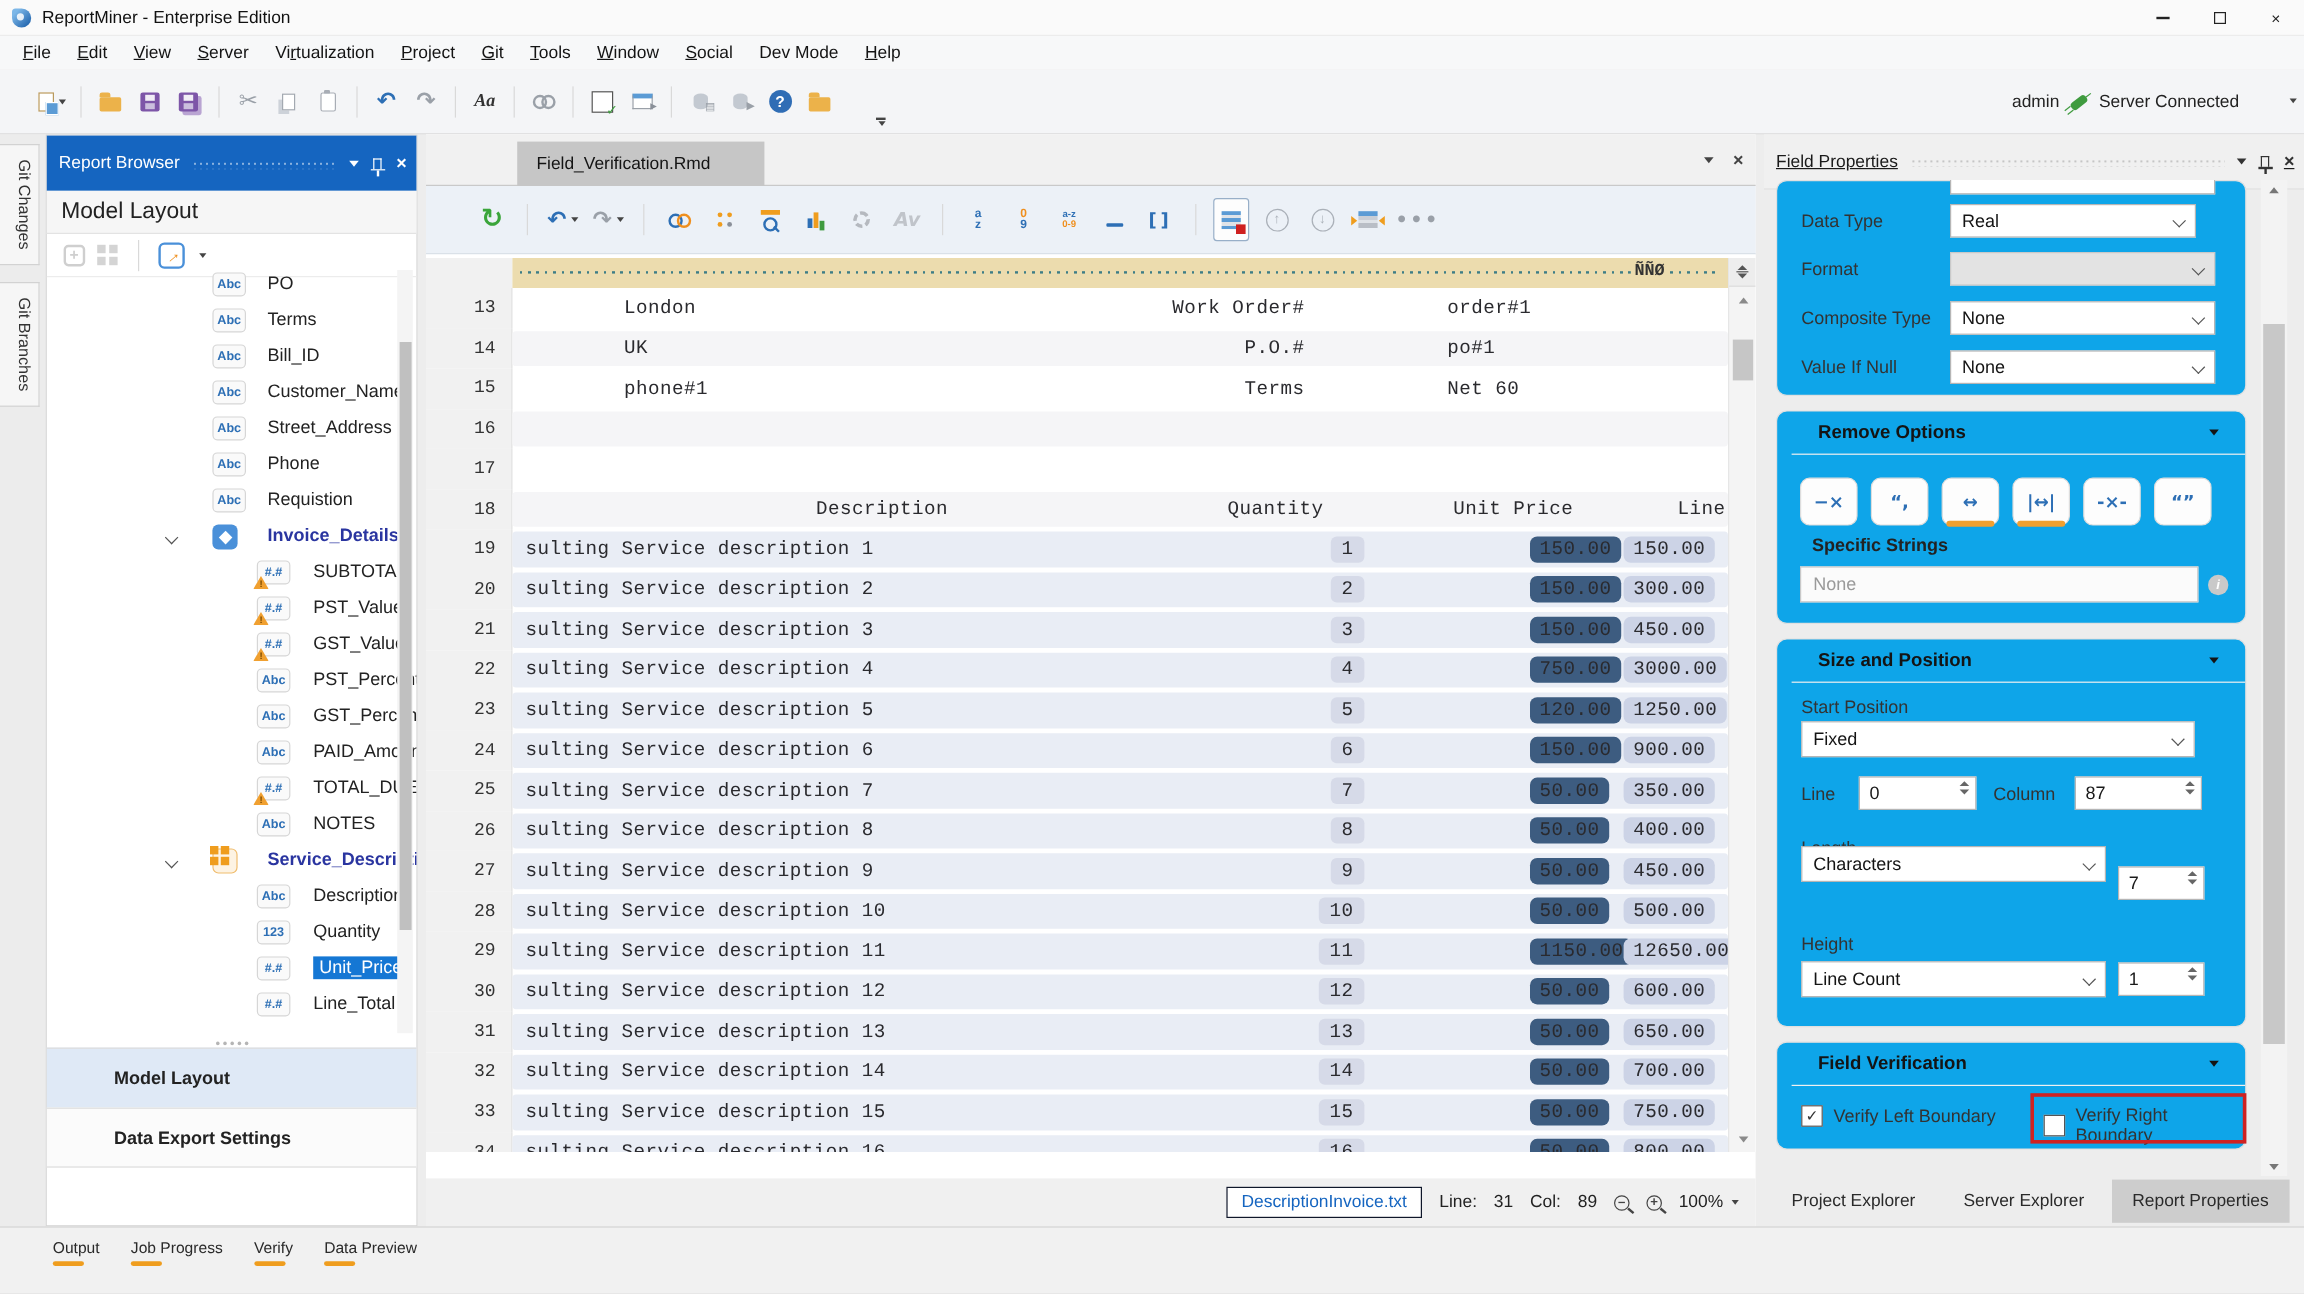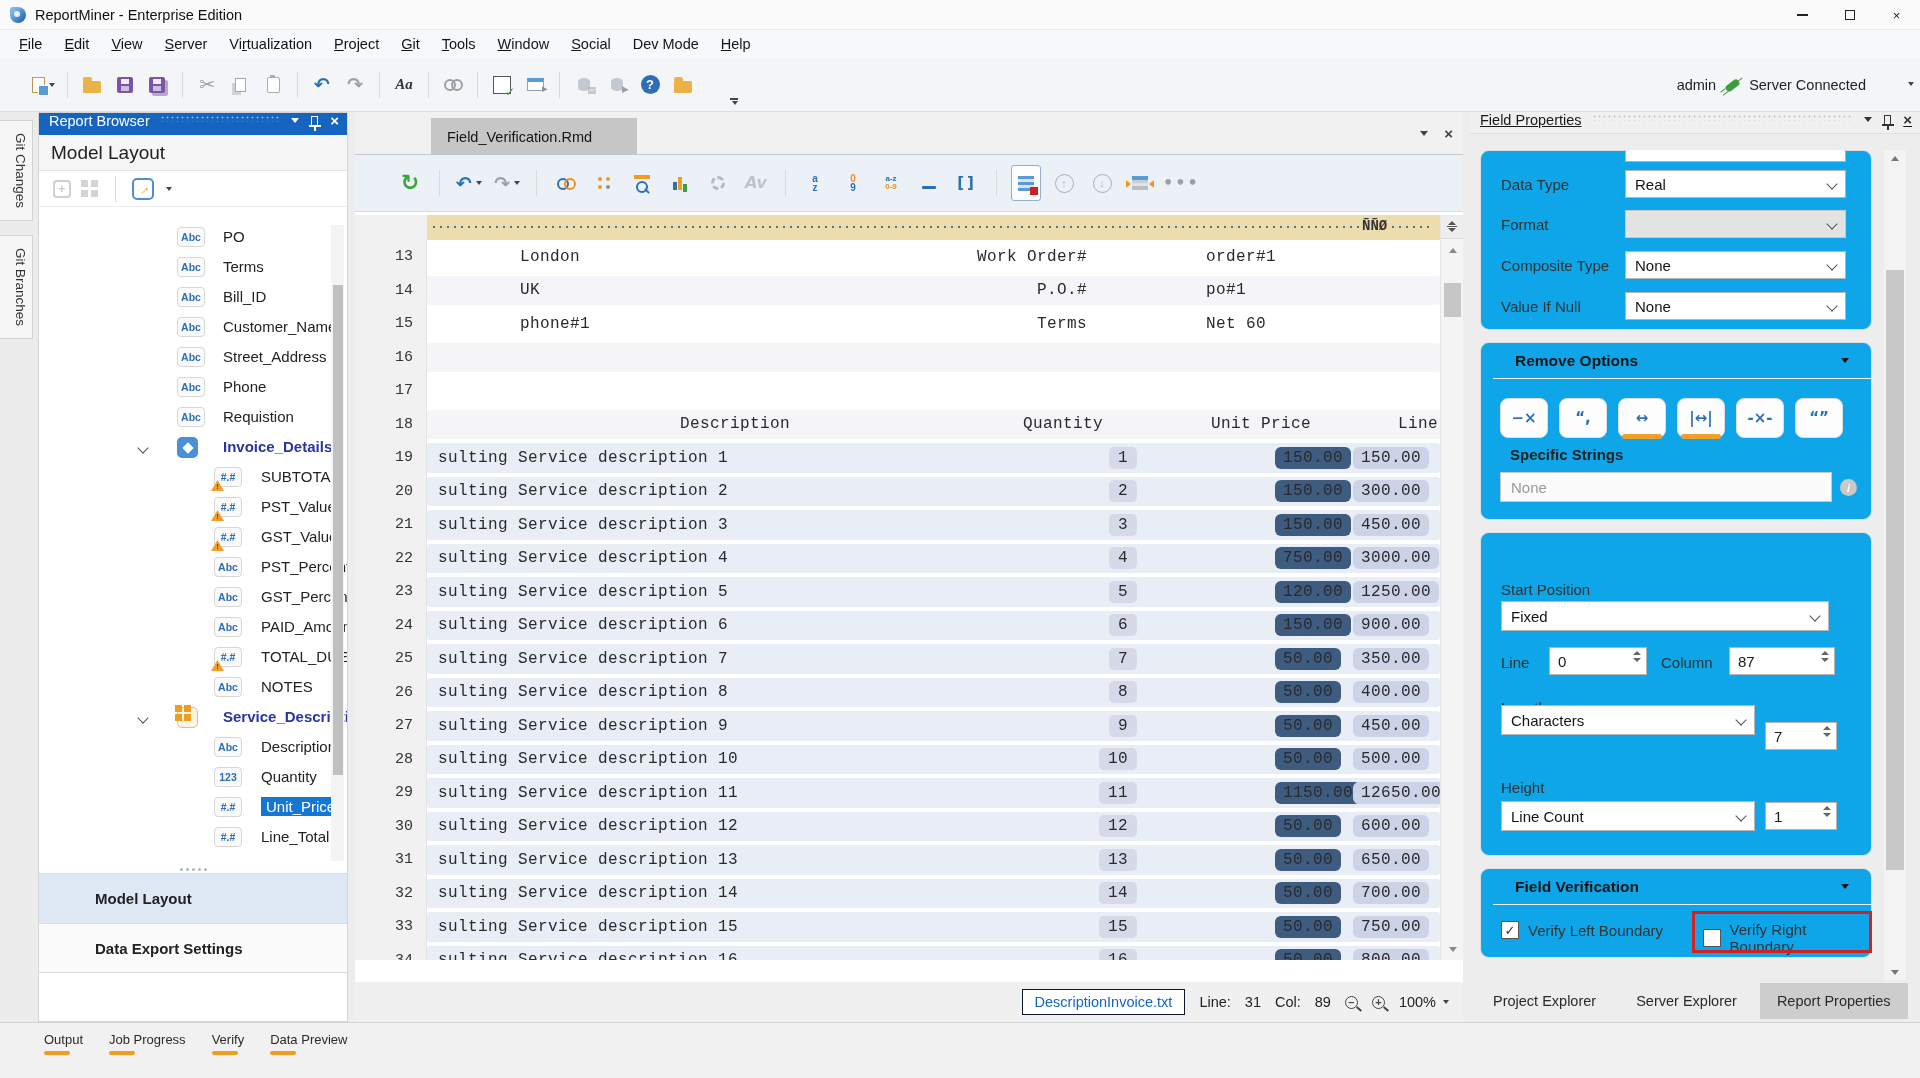--- a/index.html
+++ b/index.html
@@ -63,21 +63,21 @@
   #tb-overflow .line{width:8px;height:1.6px;background:#444;margin-bottom:1.5px;}
   #tb-far-caret { position:absolute; right:6px; top:24px; }
 
   
   #left-rail { position:absolute; left:0; top:112px; width:38px; height:966px; background:#ececec; }
   .rail-tab { writing-mode:vertical-rl; font-size:13.5px; color:#333; background:#f6f6f6; border:1px solid #d2d2d2; border-left:none; padding:12px 4px; margin:0 5px 14px 0; }
   #left-rail .rail-wrap { display:flex; flex-direction:column; margin-top:8px; }
 
   
   #left-panel { position:absolute; left:38px; top:112px; width:310px; height:910px; background:#fff; border:1px solid #d5d5d5; }
-  .panel-head { height:22px; display:flex; align-items:flex-start; padding:0 8px 0 10px; font-size:14.5px; }
+  .panel-head { height:46px; display:flex; align-items:center; padding:0 8px 0 10px; font-size:14.5px; }
   #left-panel .panel-head { background:#1565c0; color:#fff; }
   .dots-fill { flex:1; height:7px; margin:2px 10px 0 10px; background-image:radial-gradient(currentColor 0.9px, transparent 1.1px); background-size:5px 5px; opacity:.5; }
   .ph-icons { display:flex; align-items:center; gap:12px; }
   .ic-pin { width:7px; height:9px; border:1.6px solid currentColor; border-bottom:none; position:relative; }
   .ic-pin::before { content:""; position:absolute; left:-3px; bottom:-1.6px; width:12px; height:1.6px; background:currentColor;}
   .ic-pin::after { content:""; position:absolute; left:2px; bottom:-6px; width:1.6px; height:5px; background:currentColor;}
   .xchar { font-size:15px; font-weight:bold; line-height:1;}
   .tri-down { width:0; height:0; border-left:4.5px solid transparent; border-right:4.5px solid transparent; border-top:5.5px solid currentColor; }
   #ml-bar { height:36px; background:#f6f6f6; border-bottom:1px solid #e3e3e3; display:flex; align-items:center; padding-left:12px; font-size:19px; color:#222; }
   #lp-tools { height:36px; display:flex; align-items:center; padding-left:14px; gap:10px; border-bottom:1px solid #ececec;}
@@ -800,21 +800,21 @@
       <span class="ph-icons" style="color:#333;">
         <span class="tri-down"></span>
         <span class="ic-pin"></span>
         <span class="xchar">×</span>
       </span>
     </div>
 
     <div class="fp-card" style="top:38px; height:180px;">
       <div class="ctl" style="left:144px; top:-1px; width:221px; height:12px; border-top:none;"></div>
       <span class="fp-label" style="left:20px; top:25px;">Data Type</span>
-      <div class="ctl" style="left:144px; top:19px; width:221px;">
+      <div class="ctl" style="left:144px; top:19px; width:205px;">
         <span>Real</span>
           <span class="dd"></span>
       </div>
       <span class="fp-label" style="left:20px; top:65px;">Format</span>
       <div class="ctl disabled" style="left:144px; top:59px; width:221px;">
         <span></span>
           <span class="dd"></span>
       </div>
       <span class="fp-label" style="left:20px; top:106px;">Composite Type</span>
       <div class="ctl" style="left:144px; top:100px; width:221px;">
@@ -854,20 +854,24 @@
           <span class="rg">“”</span>
         </button>
       </div>
     <span class="fp-label" style="left:40px; top:334px; font-weight:bold; color:#222;">Specific Strings</span>
     <div id="specific-input">
       <span>None</span>
     </div>
     <div id="info-circle">i</div>
 
     <div class="fp-card" style="top:420px; height:324px;">
+      <div class="sec-head">
+        <span>Size and Position</span>
+        <span class="tri-down"></span>
+      </div>
       <span class="fp-label" style="left:20px; top:48px;">Start Position</span>
       <div class="ctl" style="left:20px; top:68px; width:328px; height:30px;">
         <span>Fixed</span>
           <span class="dd" style="top:10px;"></span>
       </div>
       <span class="fp-label" style="left:20px; top:121px;">Line</span>
       <div class="spin" style="left:68px; top:114px; width:98px;">
         <span>0</span>
         <span class="ud">
             <i class="u"></i>

